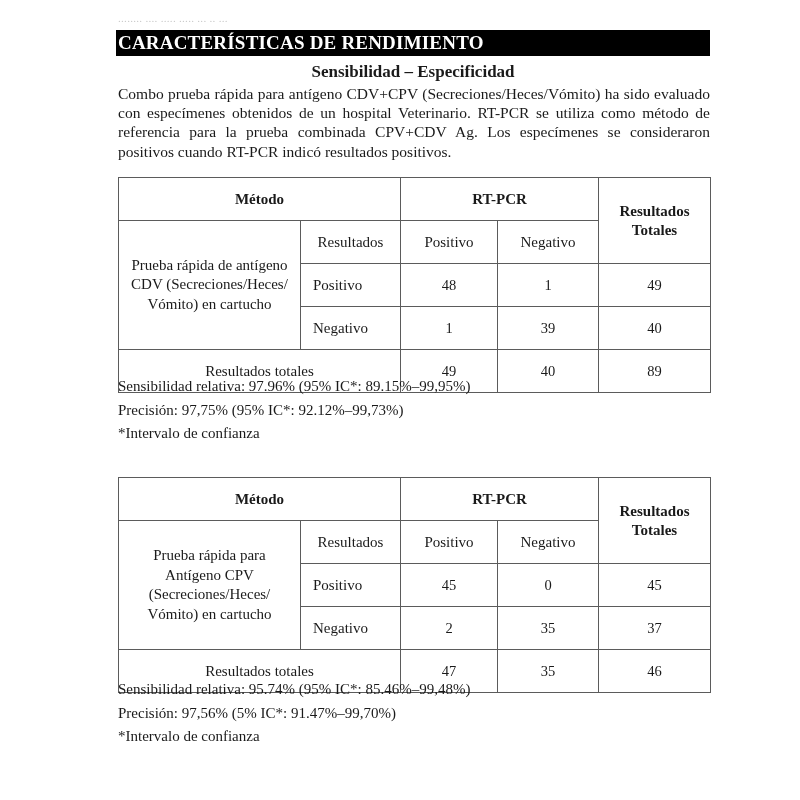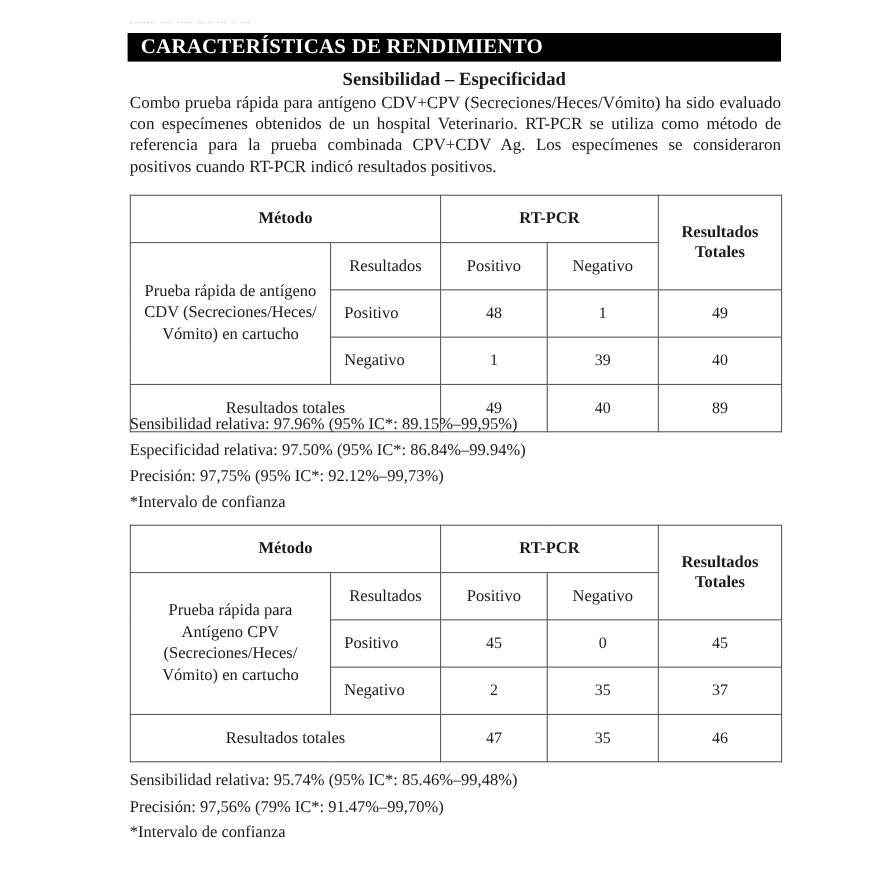--- a/index.html
+++ b/index.html
@@ -41,21 +41,21 @@
     position: absolute;
     left: 116px;
     top: 30px;
     width: 594px;
     height: 26px;
     background: #000000;
     color: #ffffff;
     font-weight: bold;
     font-size: 19px;
     line-height: 26px;
-    padding-left: 12px;
+    padding-left: 2px;
     box-sizing: border-box;
     letter-spacing: .2px;
   }
 
   .subtitle {
     position: absolute;
     left: 116px;
     top: 62px;
     width: 594px;
     text-align: center;
@@ -103,21 +103,21 @@
   #table-two { top: 477px; }
 
   .stats {
     position: absolute;
     left: 118px;
     width: 600px;
     font-size: 15px;
     line-height: 23.5px;
   }
   #stats-one { top: 375px; }
-  #stats-two { top: 678px; margin-top: 21px; }
+  #stats-two { top: 678px; }
 </style>
 </head>
 <body>
 
 <div class="page">
 
   <div class="clipped-line">........ .... ..... ..... ... .. ...</div>
 
   <div class="section-header">CARACTERÍSTICAS DE RENDIMIENTO</div>
 
@@ -161,21 +161,20 @@
         <td class="rowlabel" colspan="2" style="height:38px">Resultados totales</td>
         <td class="num">49</td>
         <td class="num">40</td>
         <td class="num">89</td>
       </tr>
     </tbody>
   </table>
 
   <div class="stats" id="stats-one">
     <div>Sensibilidad relativa: 97.96% (95% IC*: 89.15%–99,95%)</div>
-    <div>Especificidad relativa: 97.50% (95% IC*: 86.84%–99.94%)</div>
     <div>Precisión: 97,75% (95% IC*: 92.12%–99,73%)</div>
     <div>*Intervalo de confianza</div>
   </div>
 
   <table class="perf-table" id="table-two">
     <colgroup>
       <col style="width:182px">
       <col style="width:100px">
       <col style="width:97px">
       <col style="width:101px">
@@ -209,17 +208,17 @@
         <td class="rowlabel" colspan="2" style="height:38px">Resultados totales</td>
         <td class="num">47</td>
         <td class="num">35</td>
         <td class="num">46</td>
       </tr>
     </tbody>
   </table>
 
   <div class="stats" id="stats-two">
     <div>Sensibilidad relativa: 95.74% (95% IC*: 85.46%–99,48%)</div>
-    <div>Precisión: 97,56%  (79% IC*: 91.47%–99,70%)</div>
+    <div>Precisión: 97,56%  (5% IC*: 91.47%–99,70%)</div>
     <div>*Intervalo de confianza</div>
   </div>
 
 </div>
 
 </body></html>

